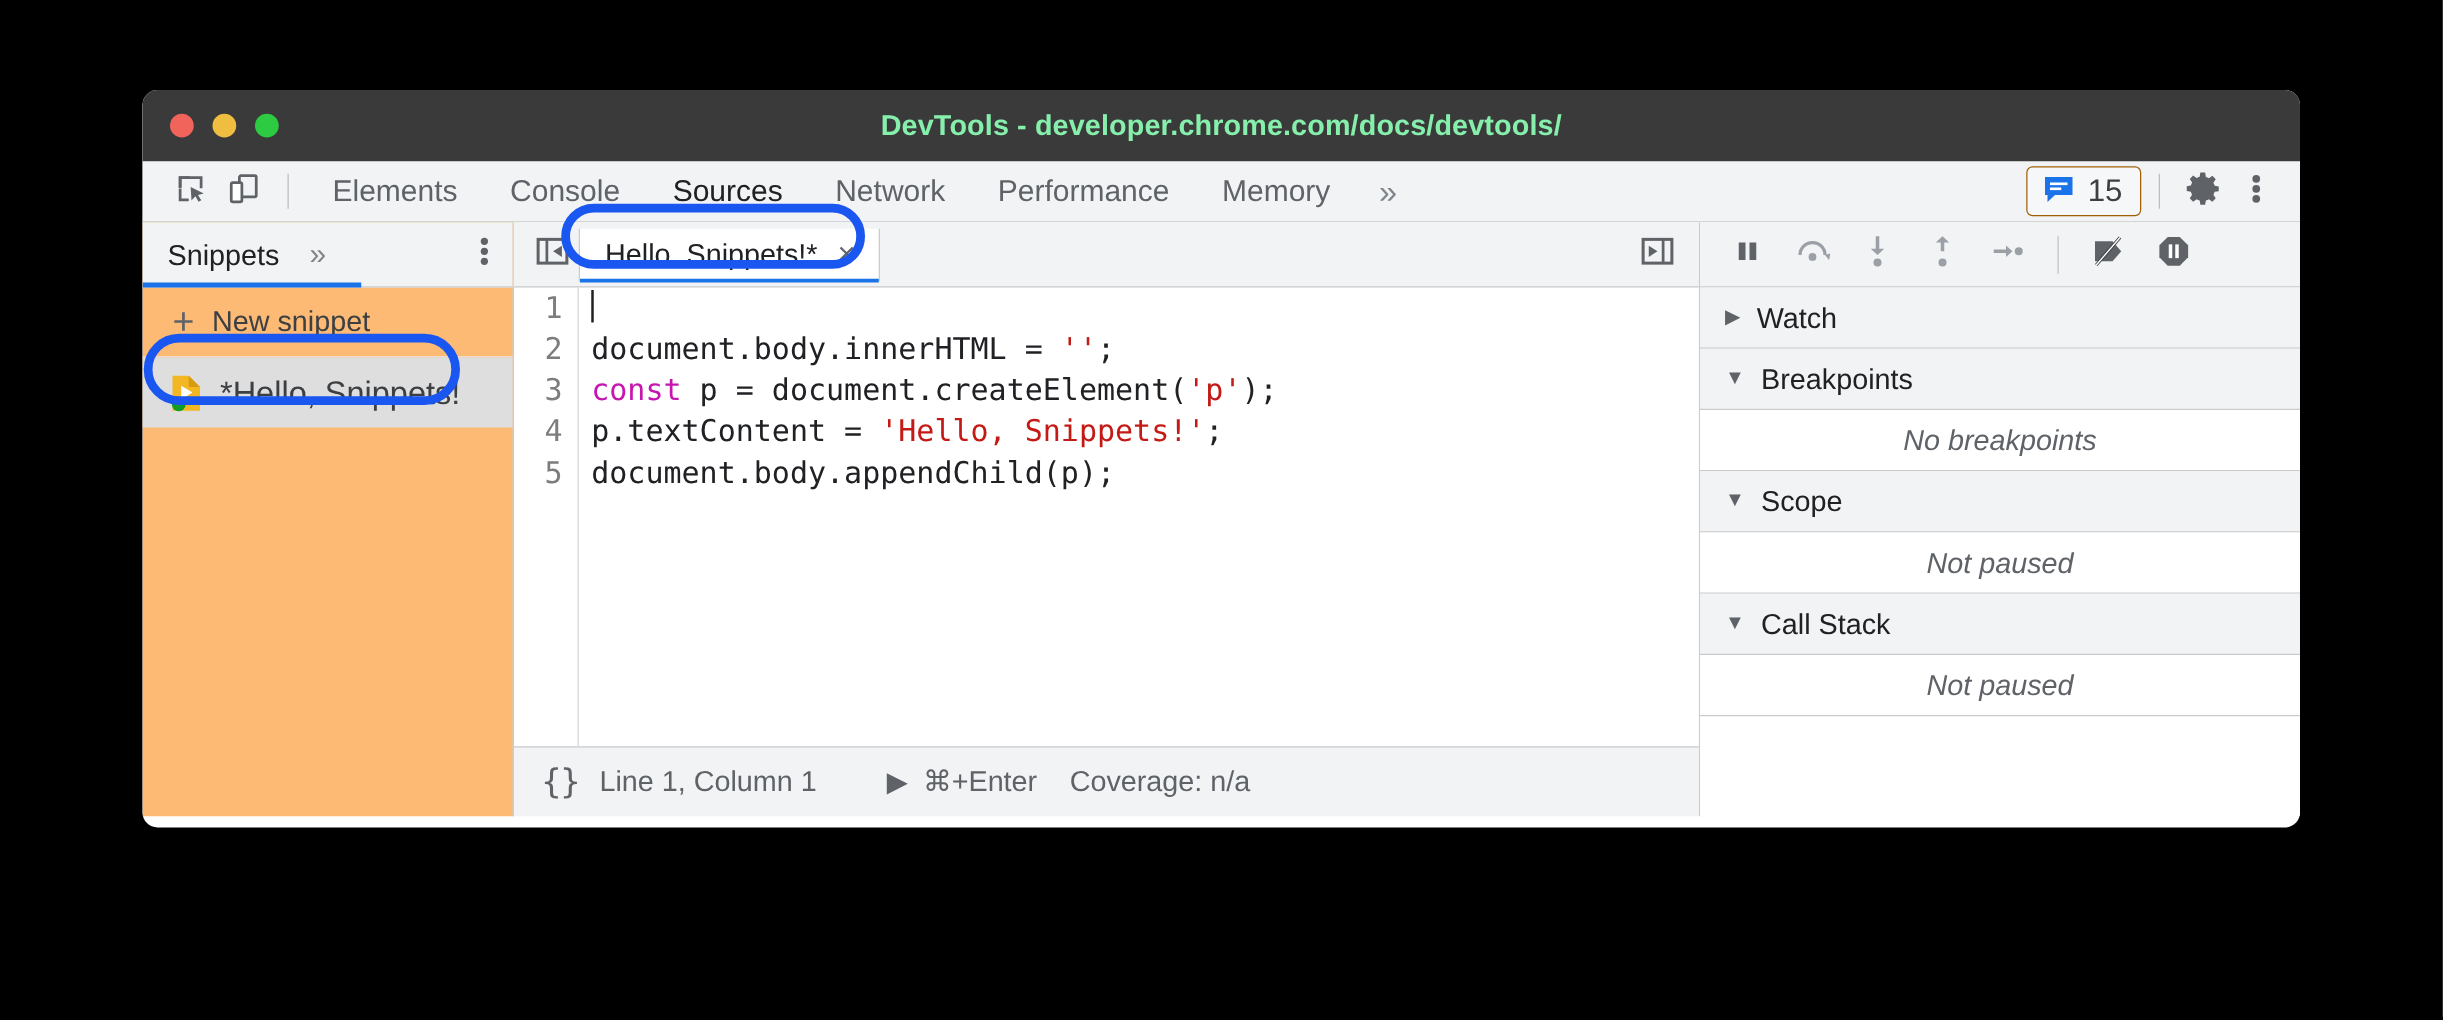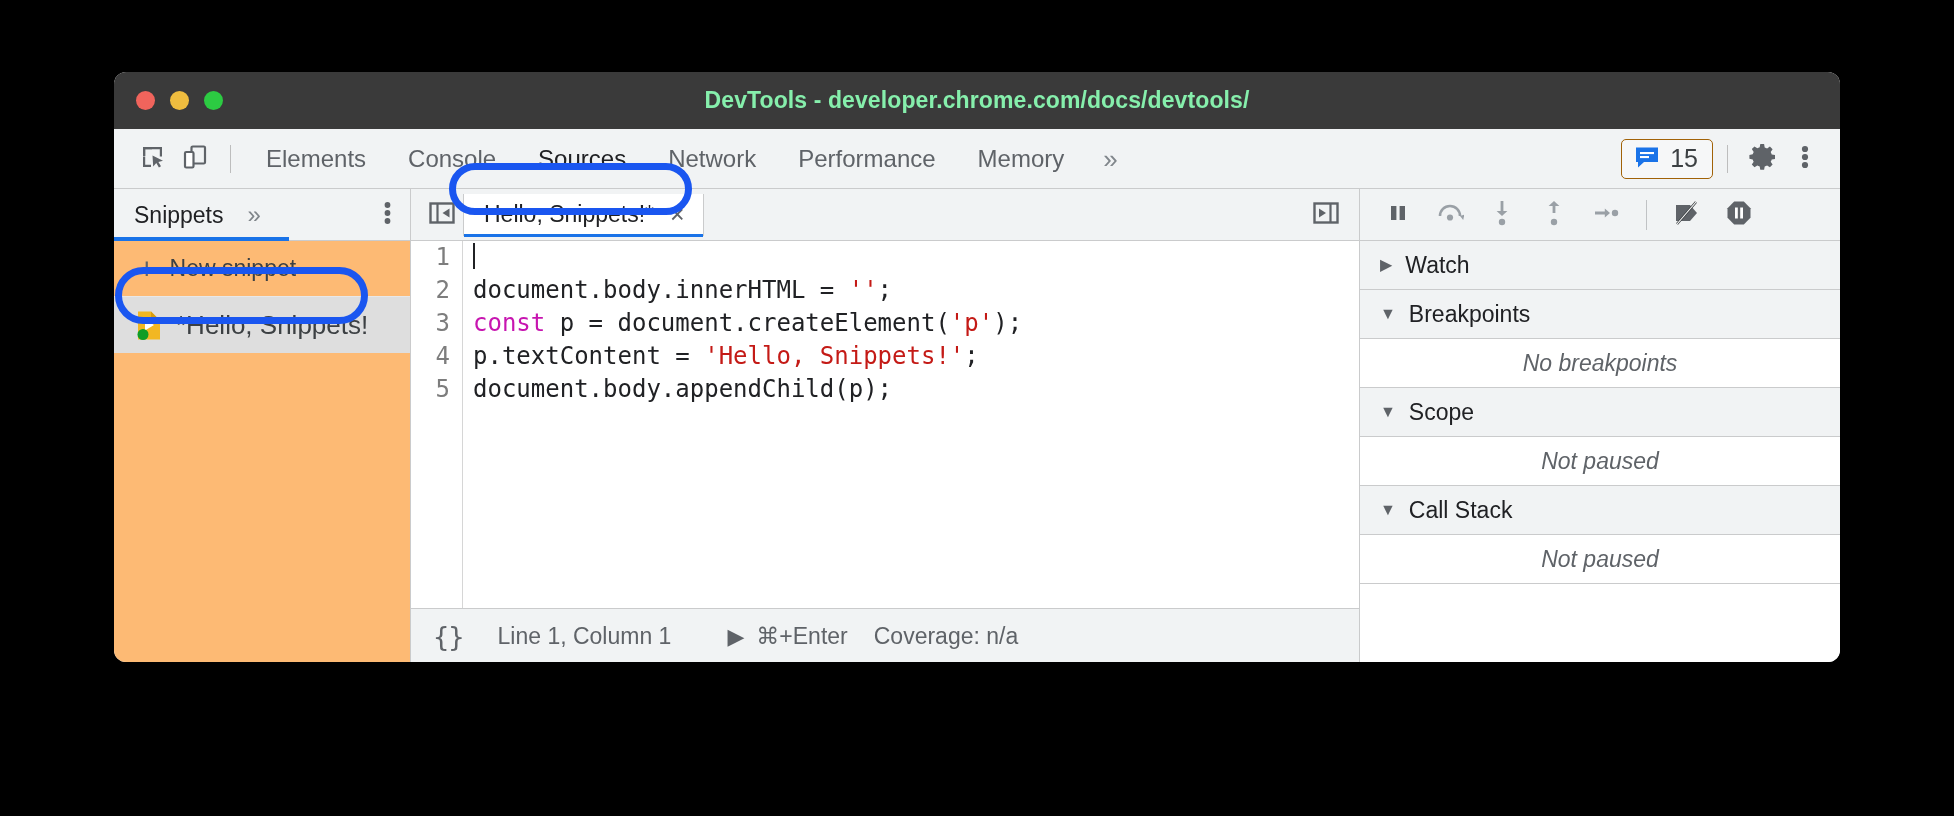--- a/index.html
+++ b/index.html
@@ -50,21 +50,21 @@
     text-align: center;
     color: #86efac;
     font-size: 23px;
     font-weight: bold;
     letter-spacing: 0.1px;
     pointer-events: none;
   }
 
   
   #devtools-toolbar {
-    height: 60px;
+    height: 49px;
     background: #f1f3f4;
     border-bottom: 1px solid #cacbcc;
     display: flex;
     align-items: center;
     padding: 0 14px 0 18px;
   }
   .tb-icon-btn {
     width: 42px; height: 42px;
     display: flex; align-items: center; justify-content: center;
     flex: 0 0 auto;
@@ -246,21 +246,21 @@
     height: 56px;
     flex: 0 0 auto;
     background: #f1f3f4;
     border-top: 1px solid #cacbcc;
     display: flex;
     align-items: center;
     padding-left: 22px;
     gap: 0;
   }
   #pretty-print { font-size: 27px; color: #5f6368; font-family: "DejaVu Sans Mono", monospace; letter-spacing:-1px;}
-  #cursor-pos { font-size: 23px; color: #5f6368; margin-left: 34px; }
+  #cursor-pos { font-size: 23px; color: #5f6368; margin-left: 16px; }
   #run-shortcut {
     font-size: 23px; color: #5f6368;
     margin-left: 56px;
     display: flex; align-items: center; gap: 12px;
   }
   .play-glyph { font-size: 22px; color: #5f6368; line-height: 1; }
   #coverage { font-size: 23px; color: #5f6368; margin-left: 26px; }
 
   
   #debug-pane {

